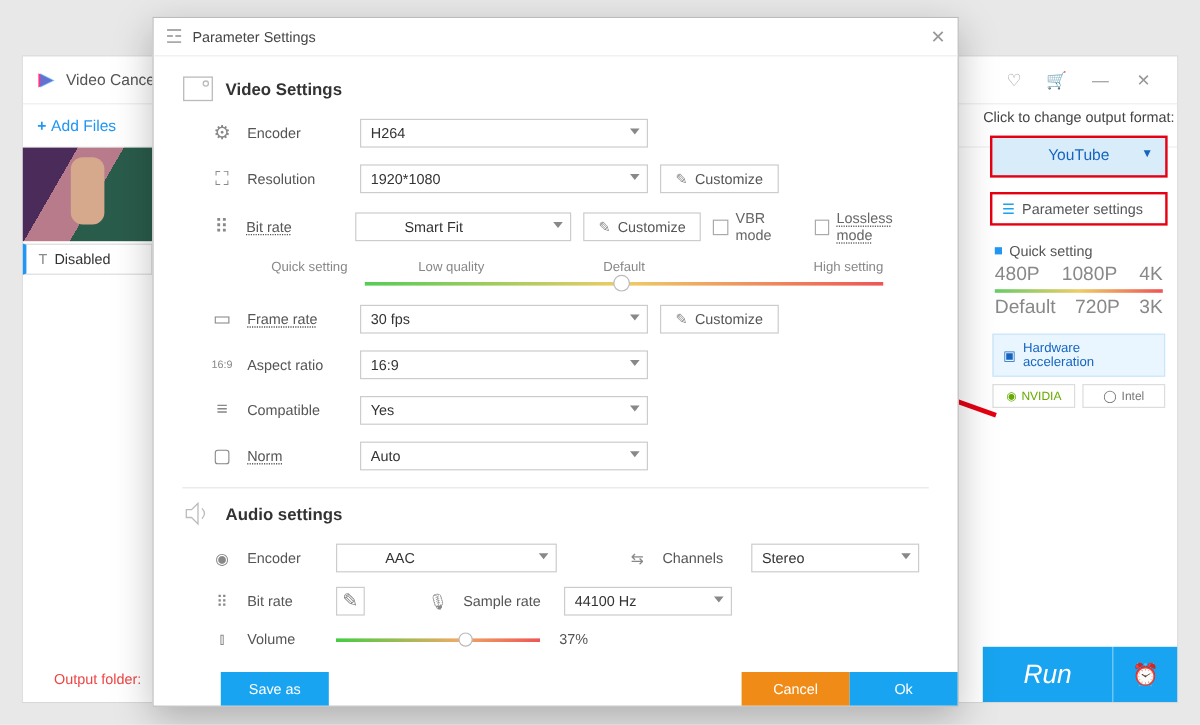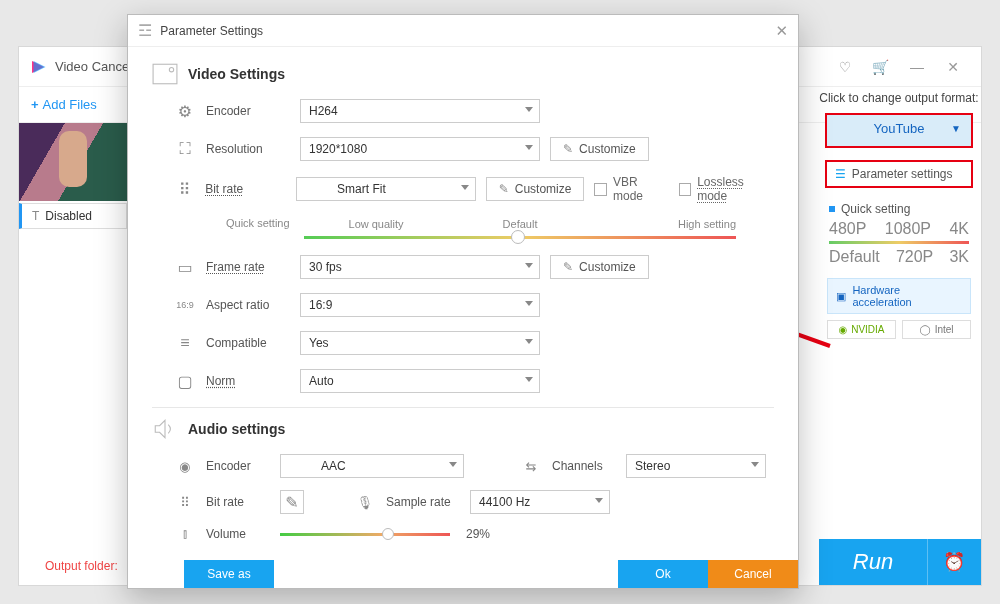--- a/index.html
+++ b/index.html
@@ -362,31 +362,31 @@
             <span class="caret"></span>
           </div>
       </div>
 
       <div class="audio-row2">
         <div class="aud-ic">⫾</div>
         <div class="aud-lab">Volume</div>
         <div class="vol-track">
             <div class="vol-knob"></div>
           </div>
-        <span class="vol-pct">29%</span>
+        <span class="vol-pct">37%</span>
       </div>
     </div>
 
   </div>
   <div class="dlg-foot">
     <div style="width:56px;"></div>
     <div class="fb save">
         <span>Save as</span>
       </div>
     <div class="fspace"></div>
+    <div class="fb cancel">
+        <span>Cancel</span>
+      </div>
     <div class="fb ok">
         <span>Ok</span>
       </div>
-    <div class="fb cancel">
-        <span>Cancel</span>
-      </div>
   </div>
 </div>
 
 </body></html>

